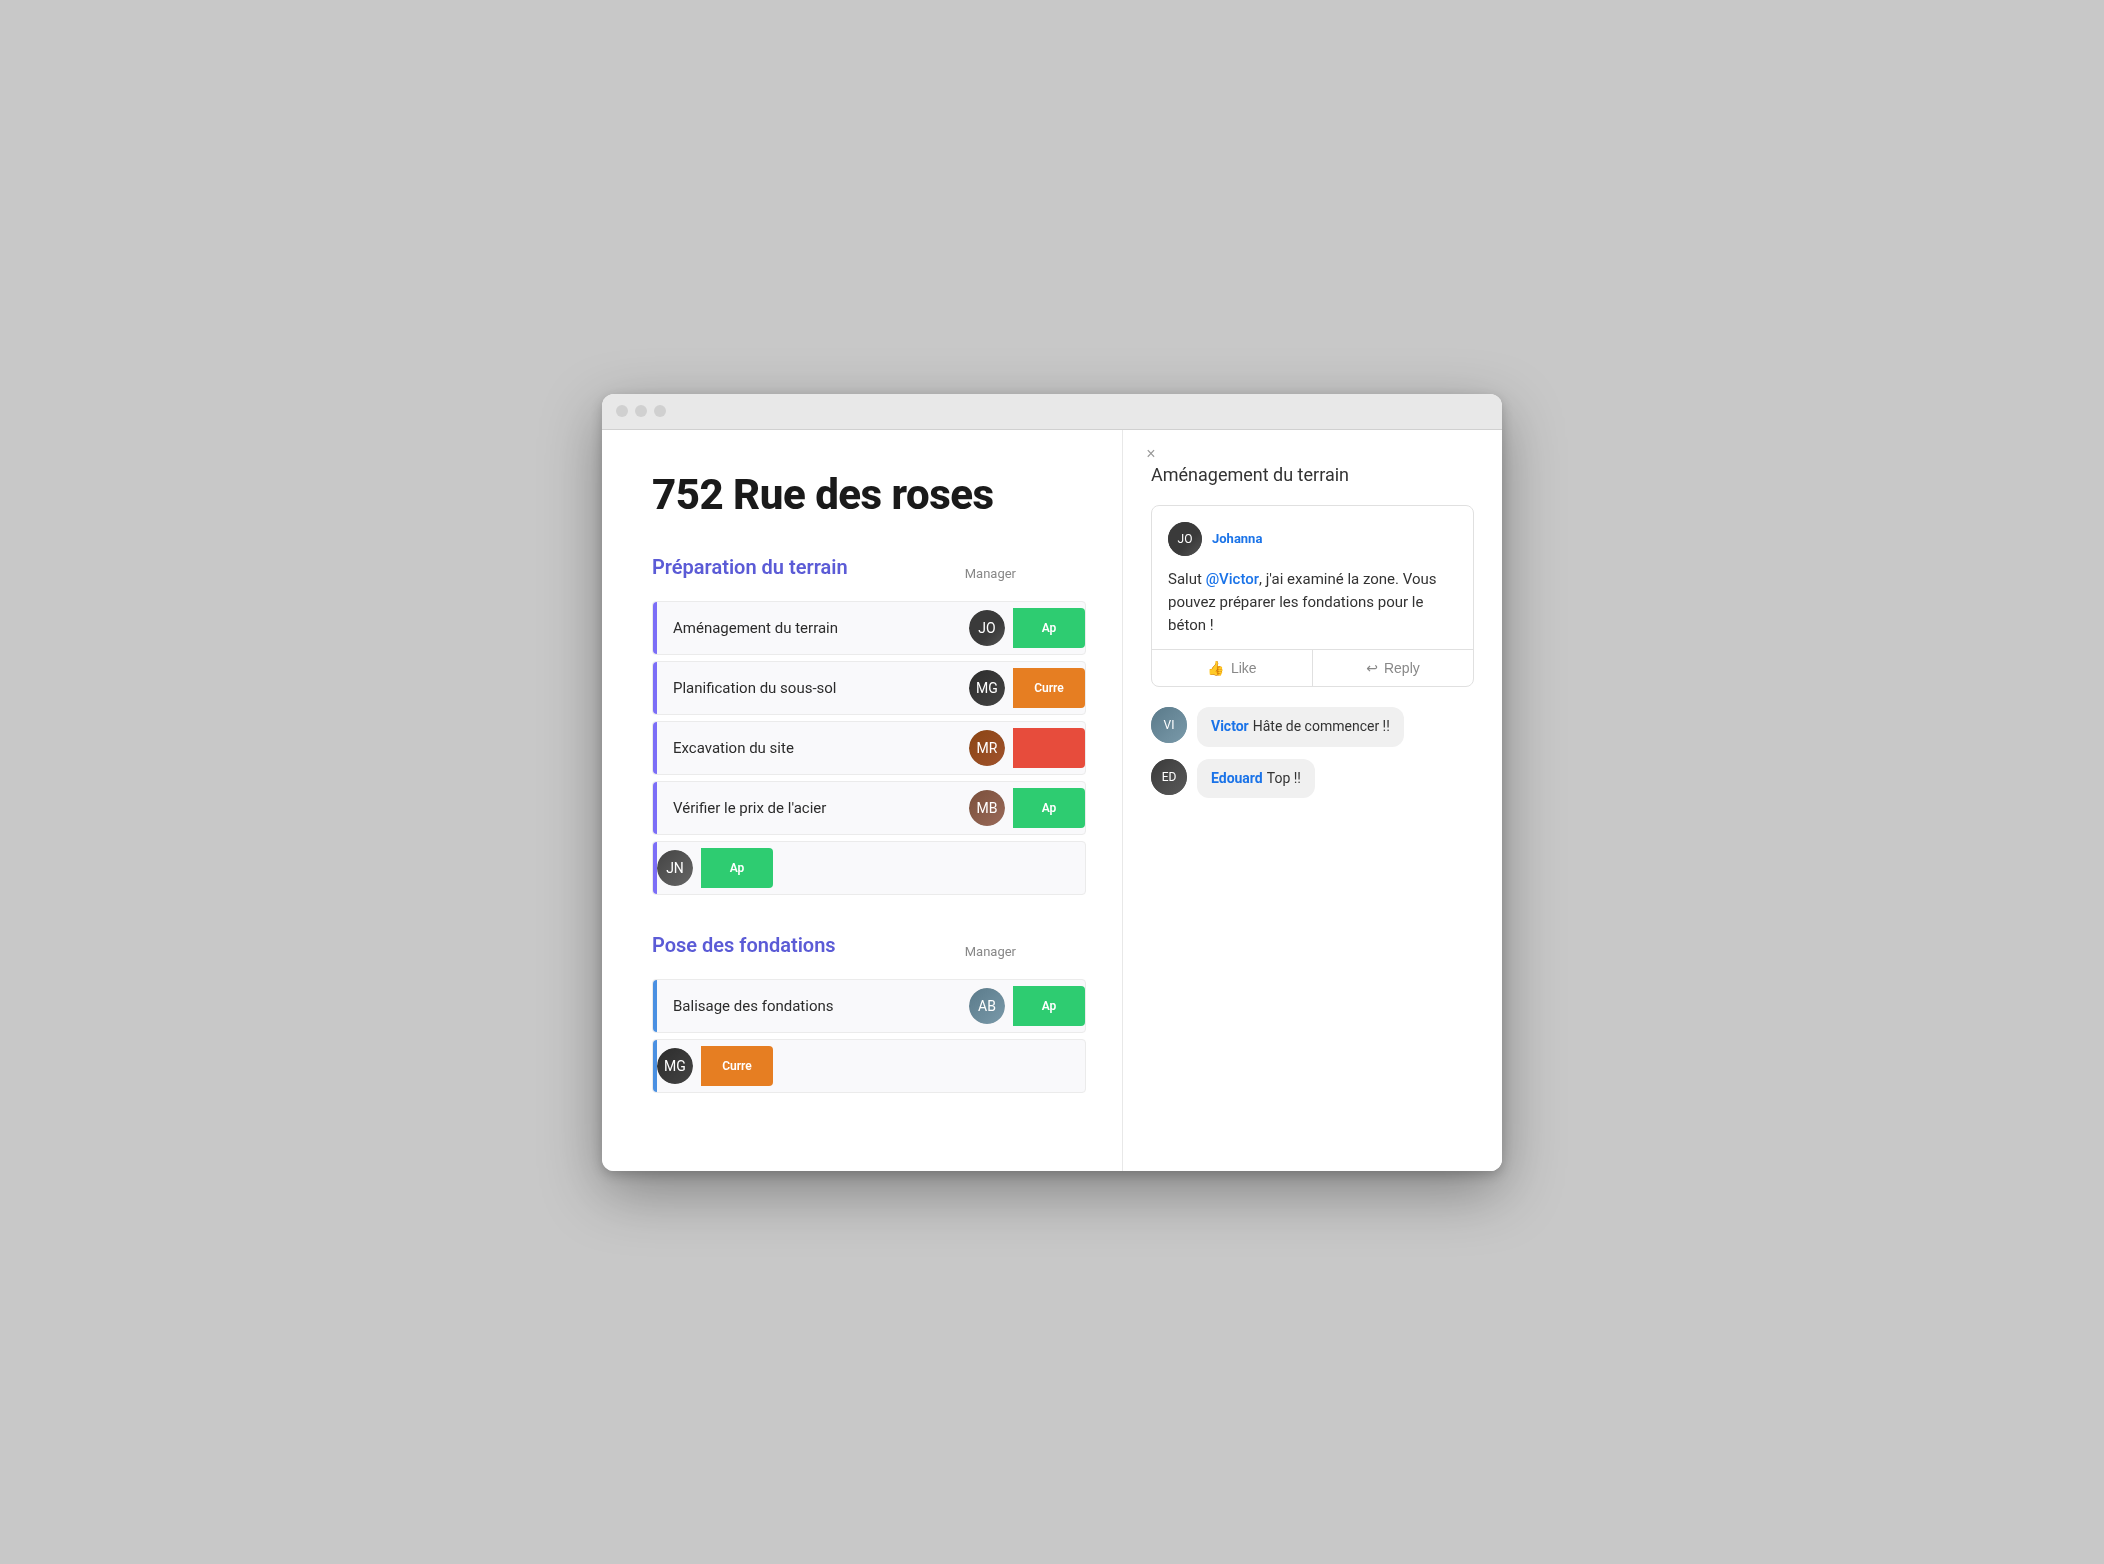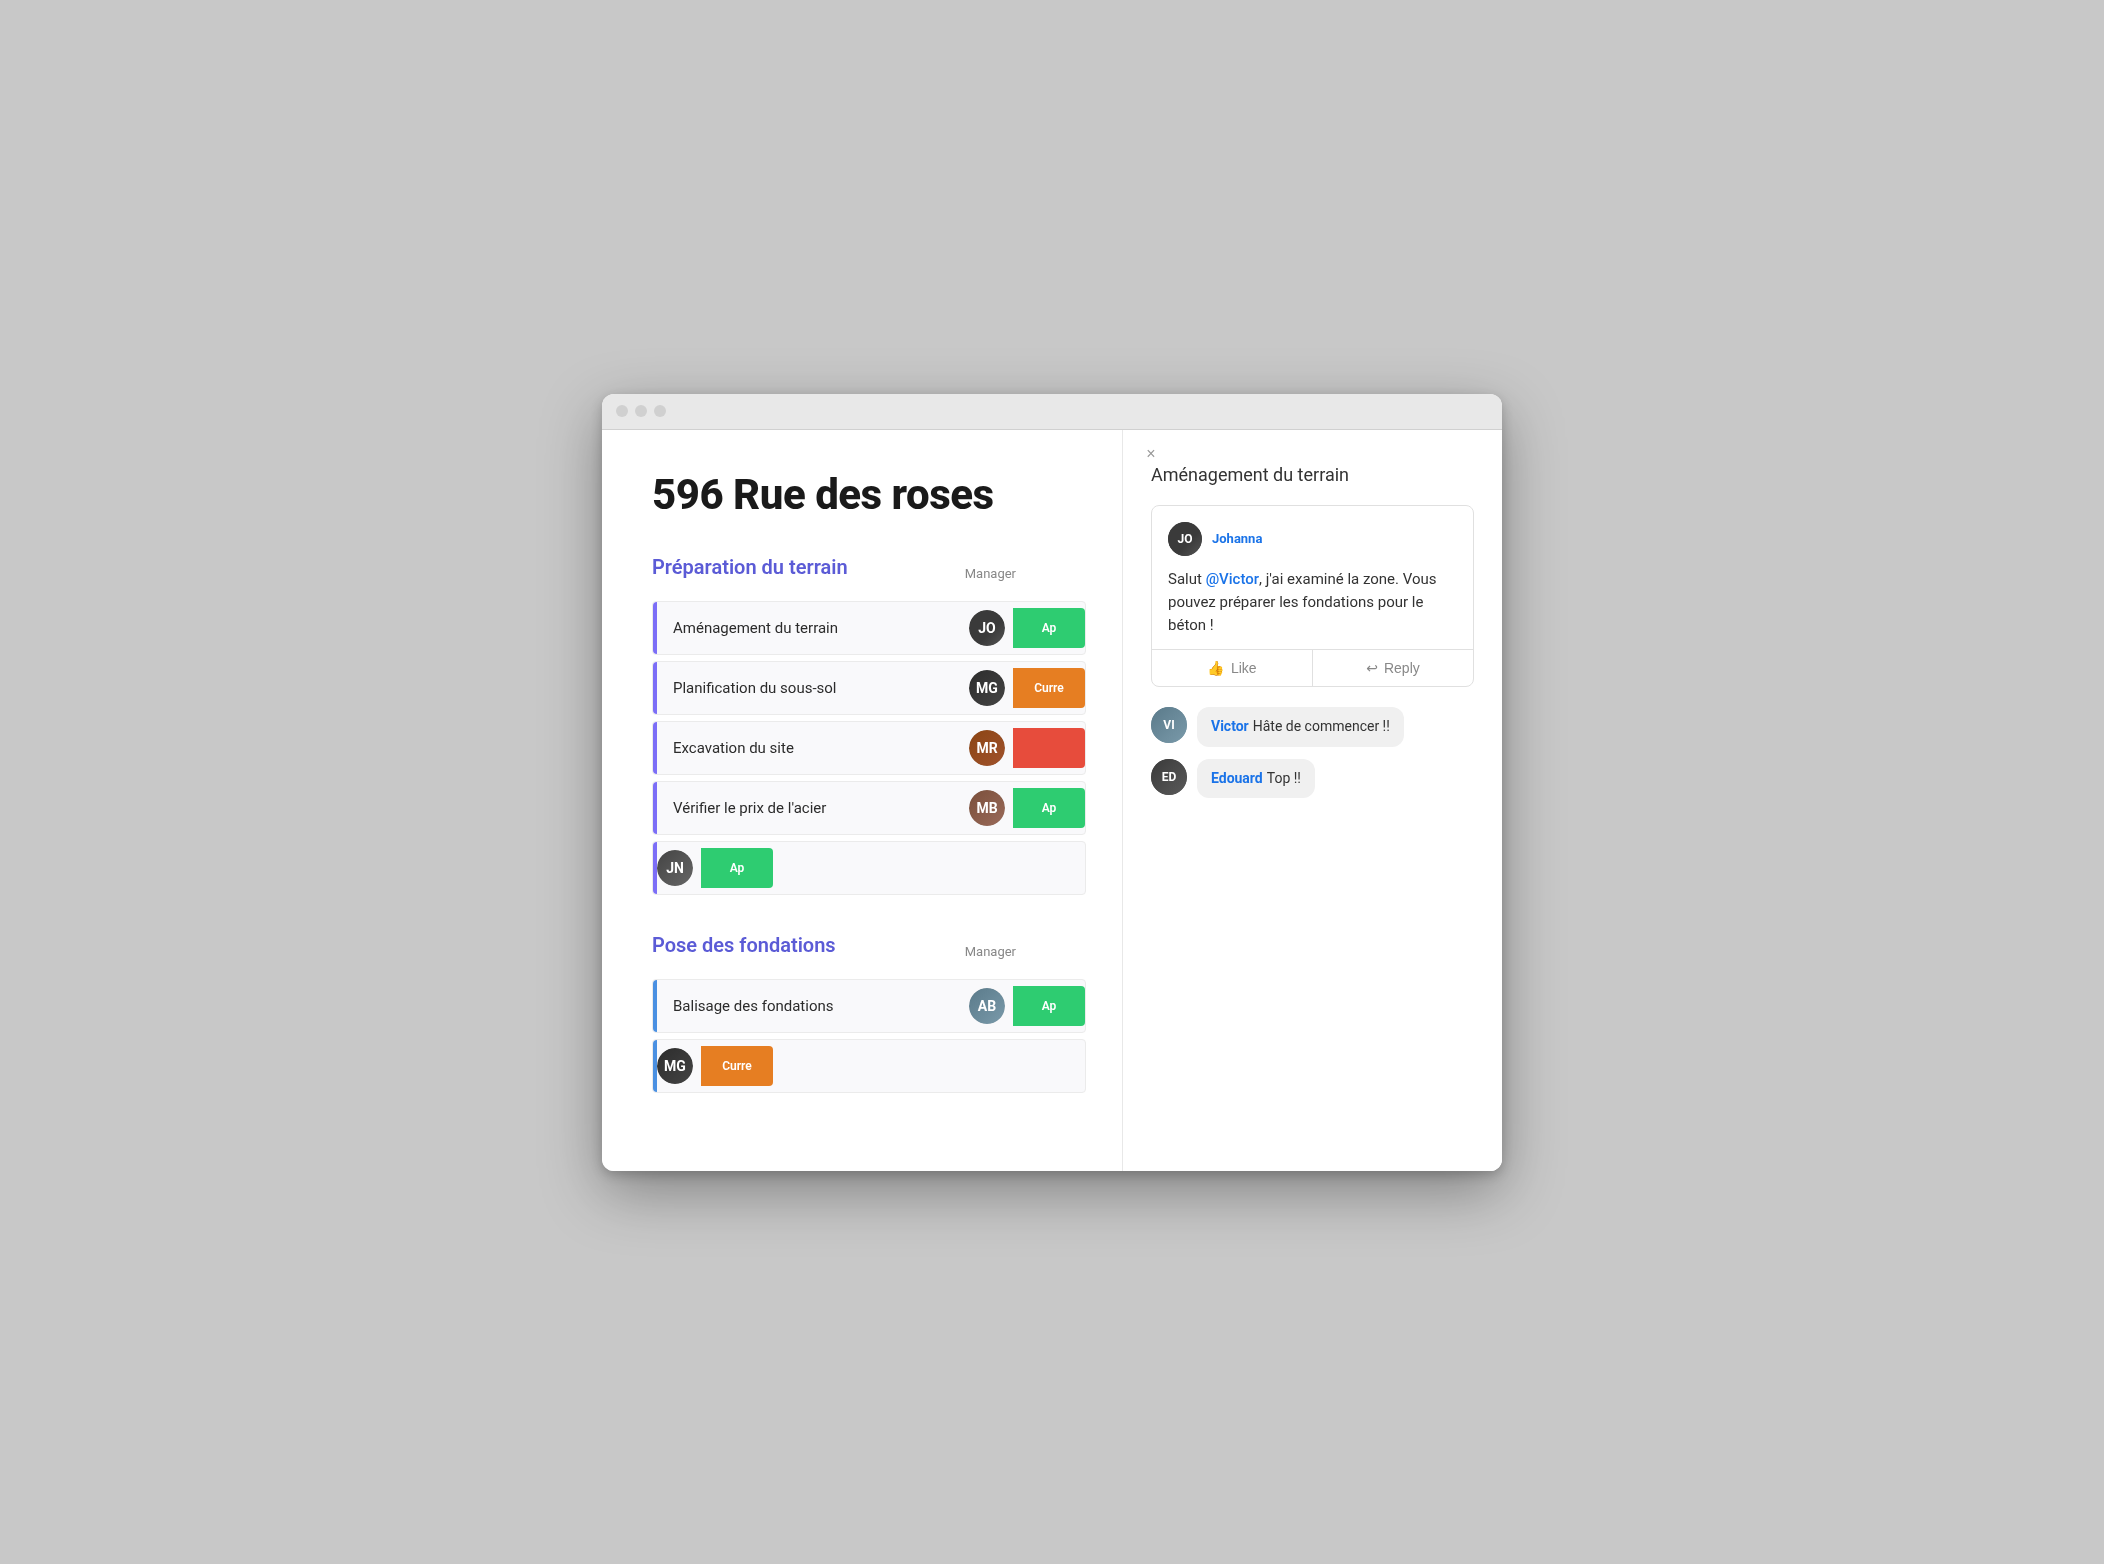--- a/index.html
+++ b/index.html
@@ -309,42 +309,42 @@
     .face-edouard { background: linear-gradient(135deg, #3a3a3a, #5a5a5a); }
 
     .avatar-circle {
       width: 100%;
       height: 100%;
       border-radius: 50%;
       display: flex;
       align-items: center;
       justify-content: center;
       font-size: 14px;
-      font-weight: 700;
+      font-weight: 400;
       color: #fff;
       text-transform: uppercase;
     }
   </style>
 </head>
 <body>
 
 <div class="browser-window">
   <div class="browser-titlebar">
     <div class="traffic-lights">
       <div class="traffic-light"></div>
       <div class="traffic-light"></div>
       <div class="traffic-light"></div>
     </div>
   </div>
 
   <div class="browser-content">
 
     <div class="left-panel">
 
-      <h1 class="page-title">596 Rue des roses</h1>
+      <h1 class="page-title">752 Rue des roses</h1>
 
       <div class="section">
         <div class="section-header-row">
           <div class="section-title">Préparation du terrain</div>
           <div class="col-manager">Manager</div>
         </div>
         <div class="task-list">
 
           <div class="task-row">
             <div class="task-accent"></div>

